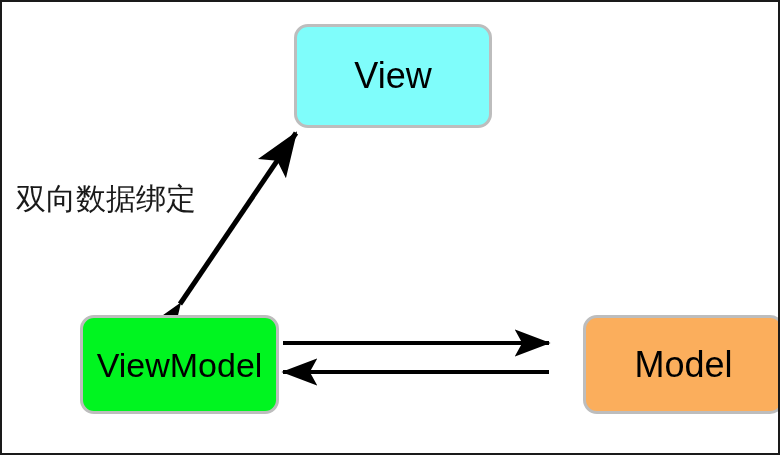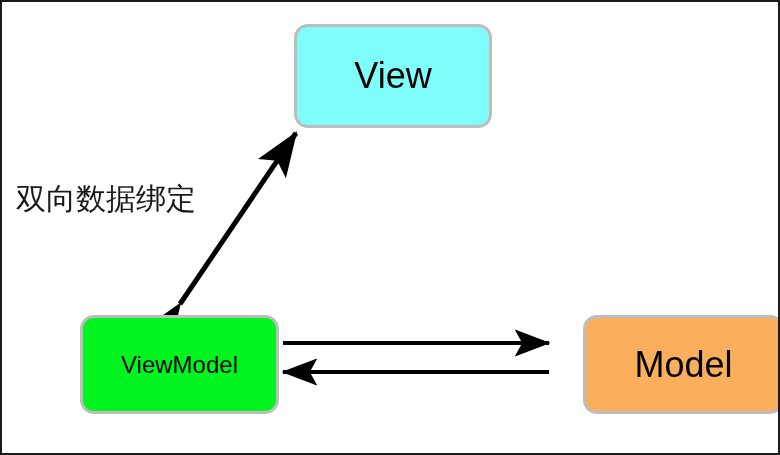--- a/index.html
+++ b/index.html
@@ -38,21 +38,21 @@
     width: 198px;
     height: 104px;
     background: #7ffdfb;
   }
   #node-viewmodel {
     left: 78px;
     top: 313px;
     width: 199px;
     height: 99px;
     background: #00f520;
-    font-size: 24px;
+    font-size: 34px;
   }
   #node-model {
     left: 551px;
     top: 313px;
     width: 201px;
     height: 99px;
     background: #fbae5c;
     margin-left: 30px;
   }
   #binding-label {

